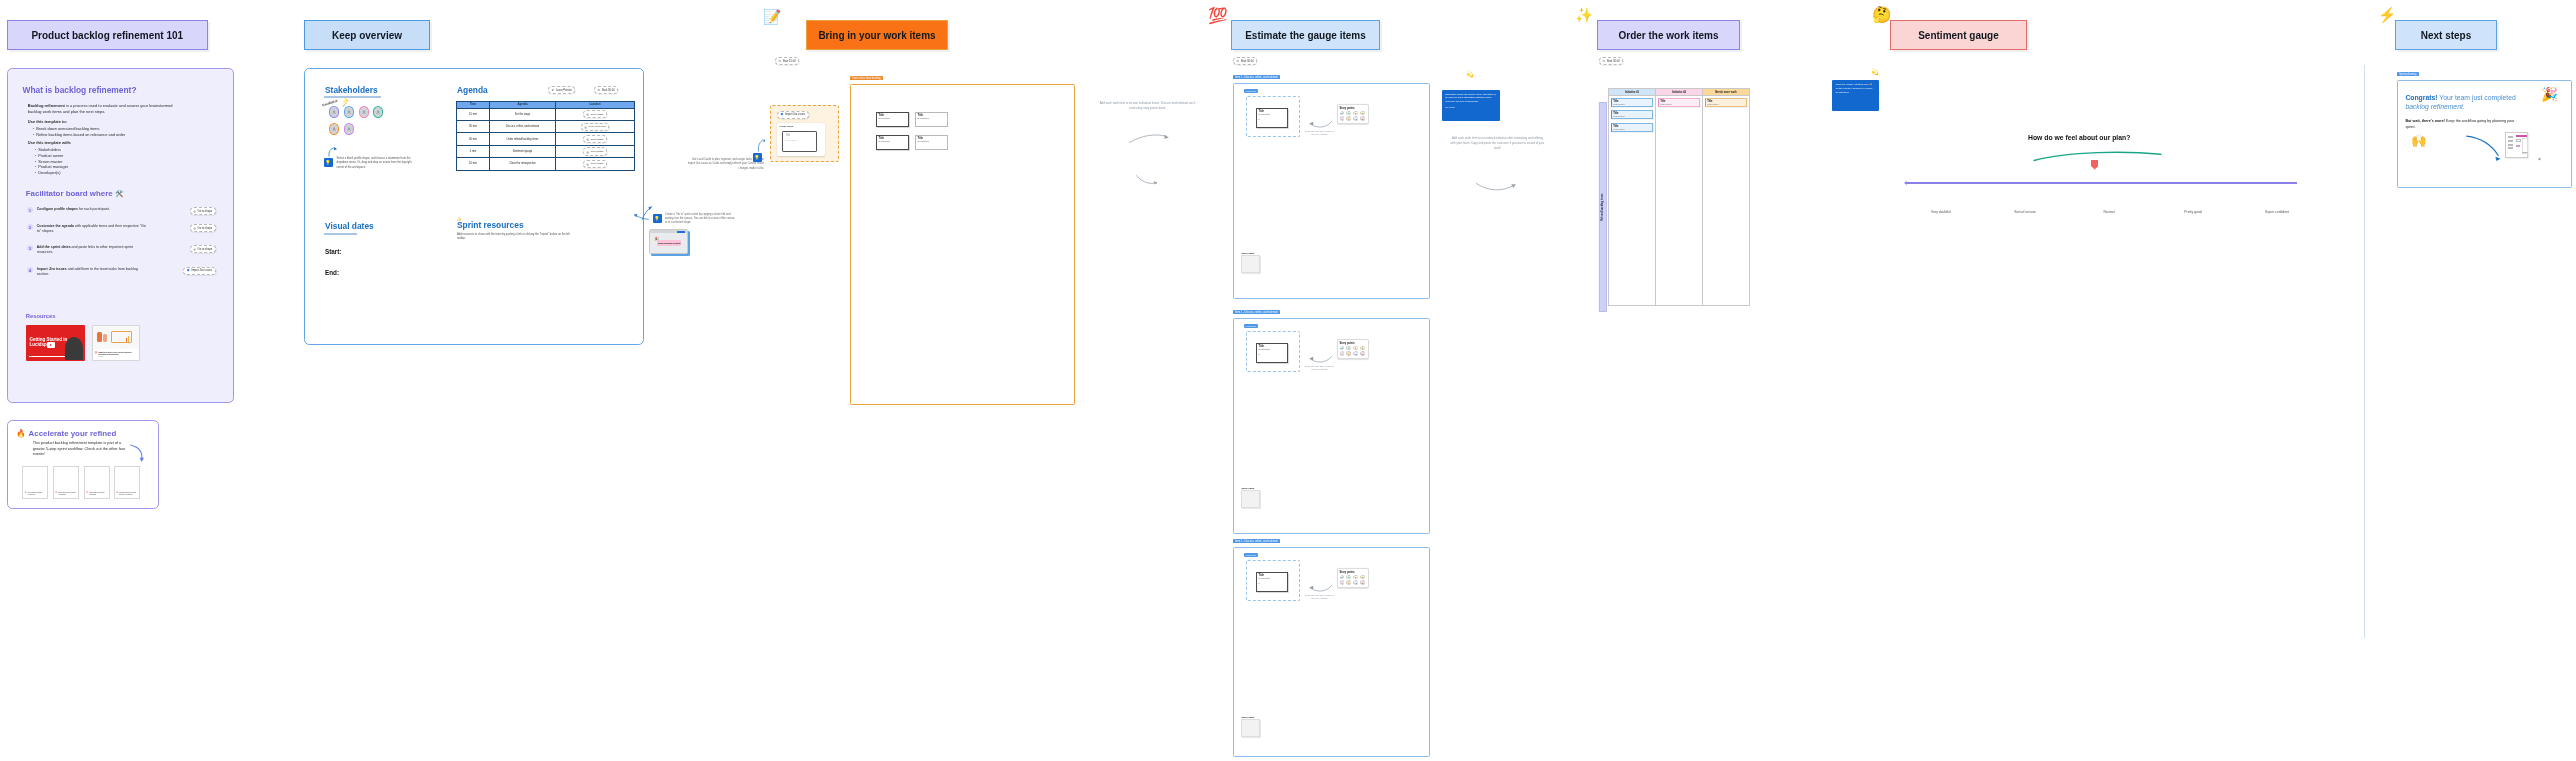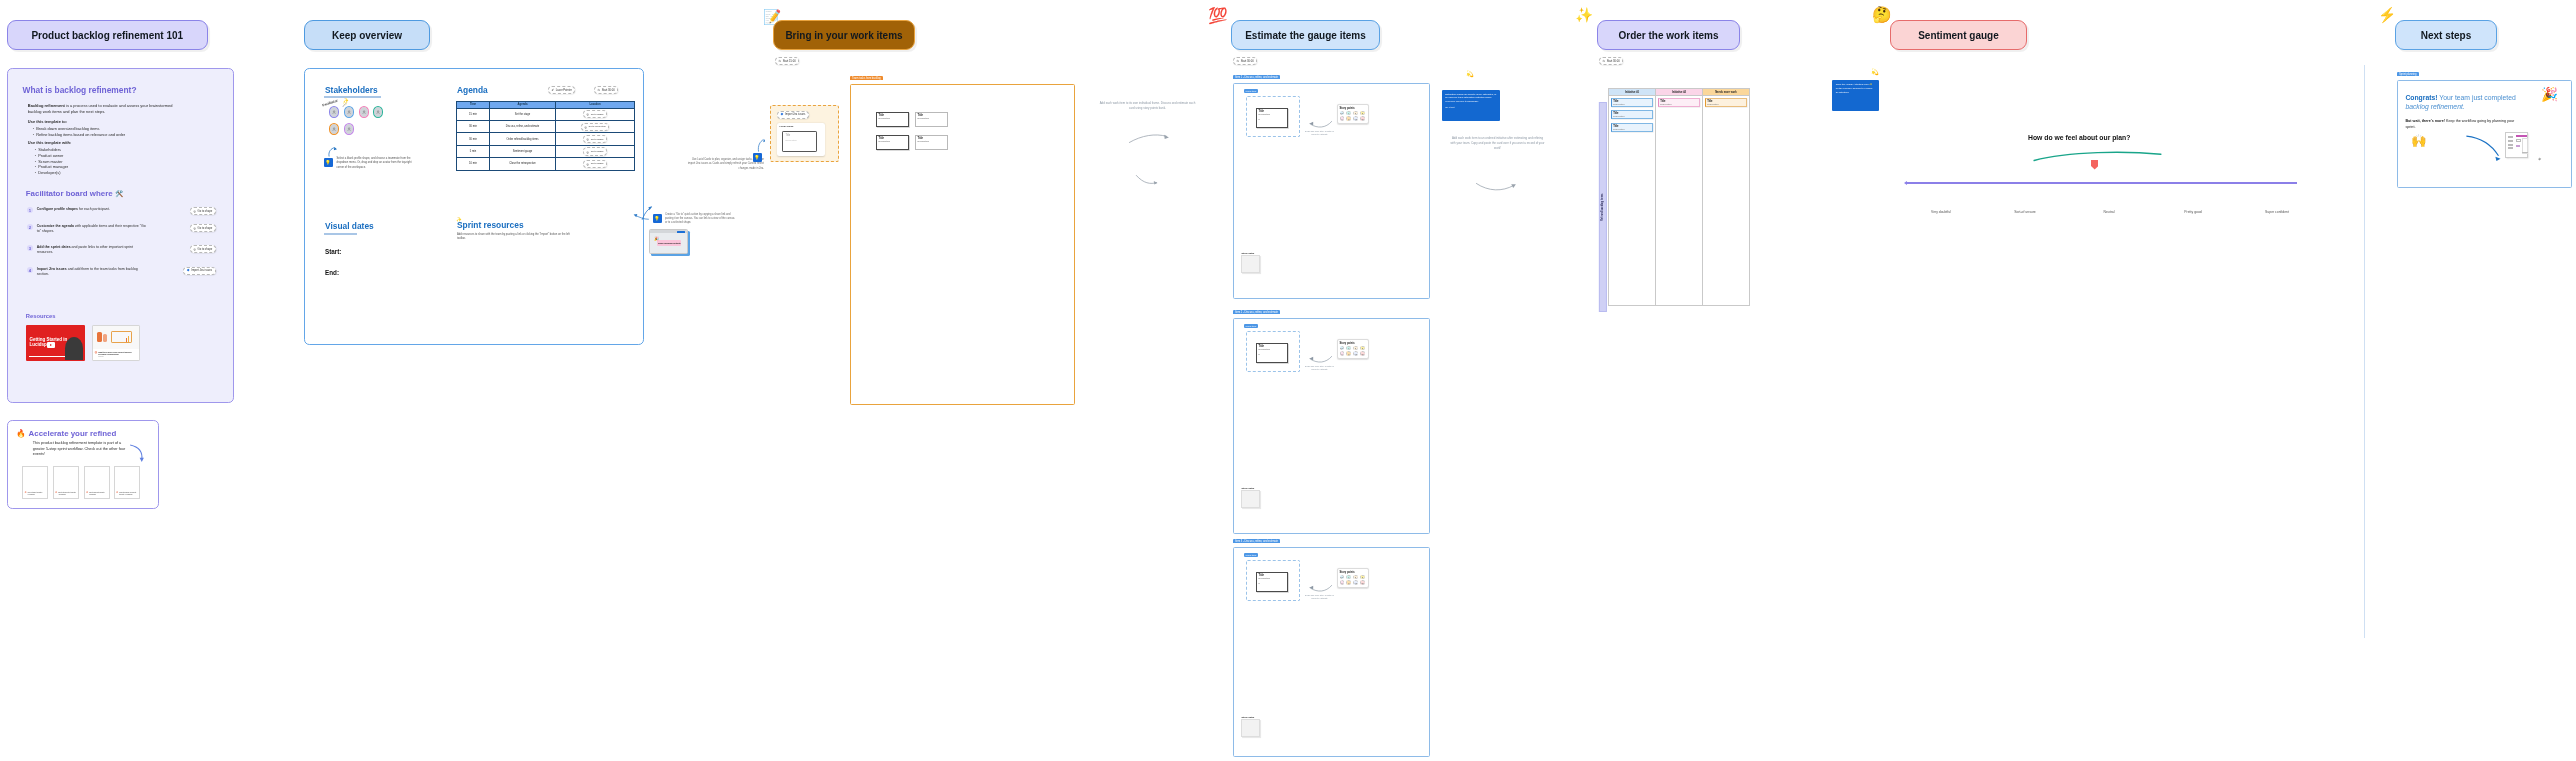--- a/index.html
+++ b/index.html
@@ -9,29 +9,29 @@
     font-family: "Liberation Sans", sans-serif;
     overflow: hidden;
     position: relative;
   }
   .canvas { position: relative; width: 2576px; height: 762px; }
 
   
   .banner {
     position: absolute;
     display: flex; align-items: center; justify-content: center;
-    border-radius: 9px;
+    border-radius: 0;
     font-weight: bold;
     color: #11181f;
     box-shadow: 2.1px 2.1px 0 rgba(0,0,0,0.06);
     white-space: nowrap;
   }
   .banner-purple { background:#d8d6fb; border:0.8px solid #8b84e8; }
   .banner-blue   { background:#c6def8; border:0.8px solid #4e9ae0; }
-  .banner-orange { background:#a16207; border:0.8px solid #e9a33d; }
+  .banner-orange { background:#f97316; border:0.8px solid #e9a33d;margin-left:33px; }
   .banner-lblue  { background:#cfe4fb; border:0.8px solid #5aa2e4; }
   .banner-pink   { background:#fbd4d4; border:0.8px solid #e66b6b; }
 
   .emoji { position:absolute; line-height:1; user-select:none; }
 
   
   .card {
     position:absolute; background:#eeeefc; border:0.7px solid #9f97ec;
     border-radius:5.3px;
   }

